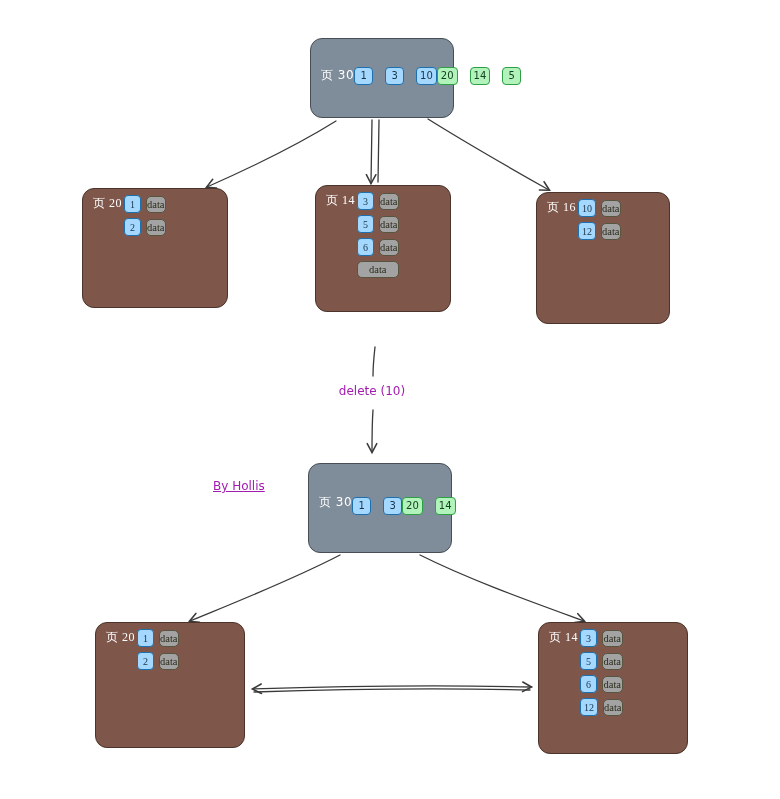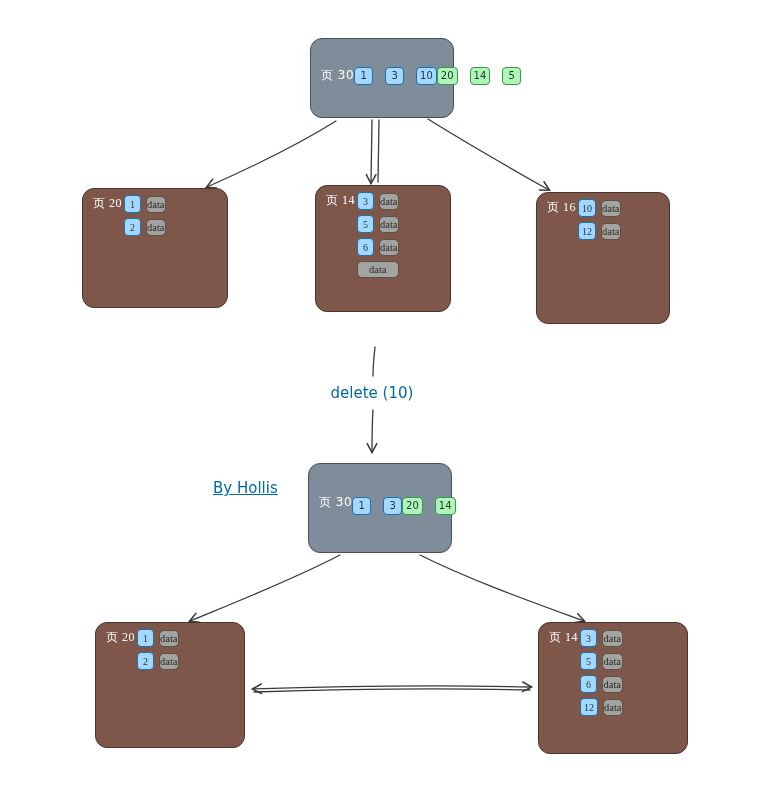--- a/index.html
+++ b/index.html
@@ -22,21 +22,21 @@
           font-size: 10px; border-radius: 4px; }
   .tile.key { background: #a5d8ff; border: 1.2px solid #1d6fad; color: #17344a; }
   .tile.ptr { background: #b2f2bb; border: 1.2px solid #2f9e44; color: #14431f; }
 
   .leafrows { display: flex; flex-direction: column; gap: 5px; padding: 0 2px; }
   .lrow { display: flex; align-items: center; gap: 5px; }
   .lrow .tile { flex: 0 0 auto; min-width: 17px; }
   .databar { flex: 1; height: 17px; background: #a3a3a3; border: 1.2px solid #57543f; border-radius: 5px;
              display: flex; align-items: center; justify-content: center; font-size: 10.5px; color: #2b2b1d; }
 
-  .label { position: absolute; color: #0369a1; font-size: 15px; white-space: nowrap; }
+  .label { position: absolute; color: #a21caf; font-size: 12px; white-space: nowrap; }
   .label.op { transform: translateX(-50%); }
 </style>
 </head>
 <body>
 
 <div class="canvas">
 
   <svg class="arrows" width="780" height="799" viewBox="0 0 780 799" aria-hidden="true">
     <defs>
       <marker id="ah" viewBox="0 0 12 12" refX="9" refY="6" markerWidth="11" markerHeight="11" orient="auto-start-reverse">

